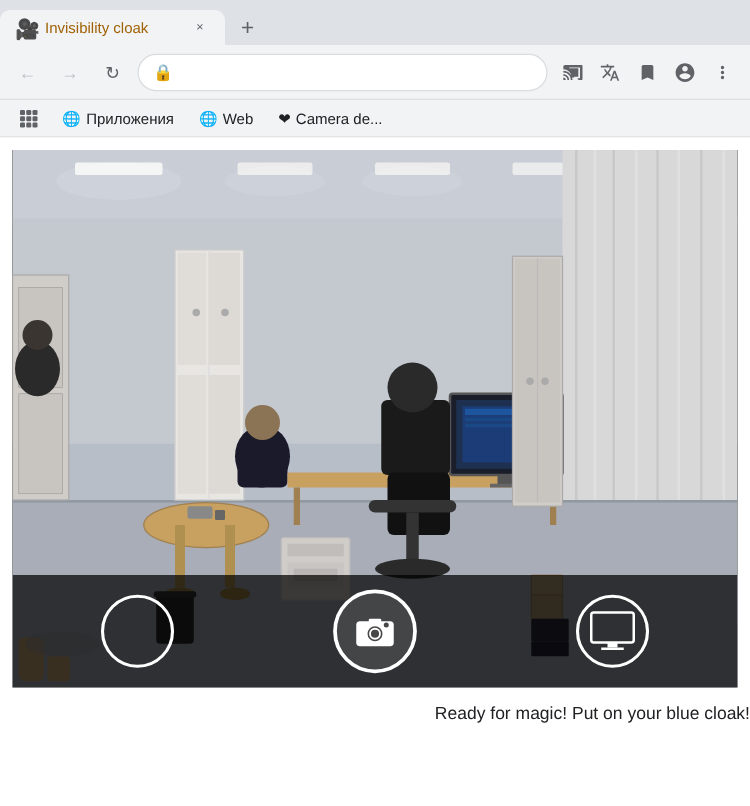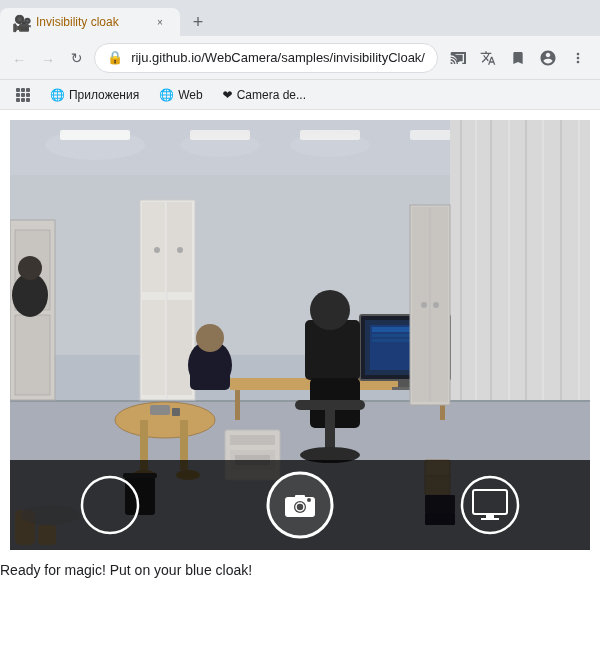--- a/index.html
+++ b/index.html
@@ -176,21 +176,21 @@
       margin: 10px auto 0;
       background: #1a1a1a;
       position: relative;
       overflow: hidden;
     }
 
     
     .status-text {
       font-size: 14px;
       color: #202124;
-      text-align: left;
+      text-align: right;
       padding: 12px 0 8px;
       width: 100%;
     }
 
     
     .office-svg {
       width: 100%;
       height: 100%;
     }
   </style>
@@ -214,21 +214,20 @@
     </button>
     <button class="nav-btn disabled">
       <span>→</span>
     </button>
     <button class="nav-btn">
       <span>↻</span>
     </button>
 
     <div class="address-bar">
       <span class="lock-icon">🔒</span>
-      <span class="address-text">riju.github.io/WebCamera/samples/invisibilityCloak/</span>
     </div>
 
     <div class="toolbar-icons">
       <button class="toolbar-icon-btn">
         <svg width="16" height="16" viewBox="0 0 24 24" fill="#5f6368">
             <path d="M1 18v3h3c0-1.66-1.34-3-3-3zm0-4v2c2.76 0 5 2.24 5 5h2c0-3.87-3.13-7-7-7zm18-7H5v1.63c3.96 1.28 7.09 4.41 8.37 8.37H19V7zM1 10v2c4.97 0 9 4.03 9 9h2c0-6.08-4.93-11-11-11zm20-7H3C1.9 3 1 3.9 1 5v3c5.52 0 10 4.48 10 10h3v-1c0-4.27-2.28-8.03-5.7-10.1L8 6h13v13h-3c0 1.1.9 2 2 2h3c1.1 0 2-.9 2-2V5c0-1.1-.9-2-2-2z"></path>
           </svg>
       </button>
       <button class="toolbar-icon-btn">
         <svg width="16" height="16" viewBox="0 0 24 24" fill="#5f6368">

